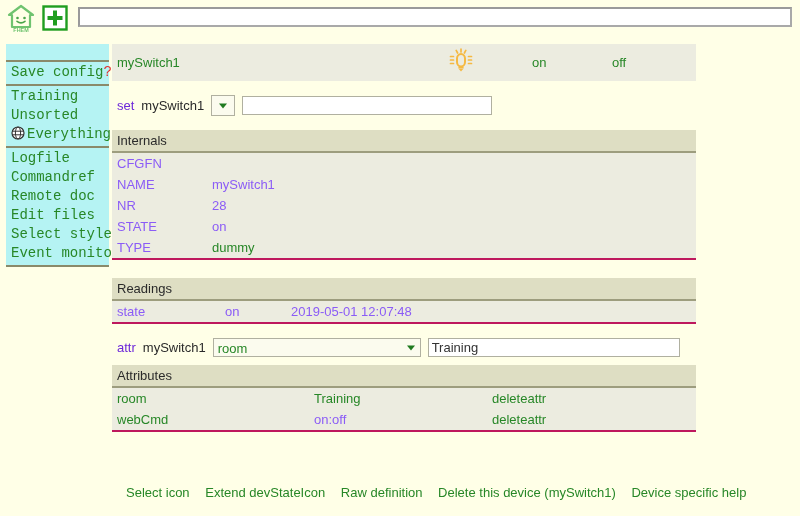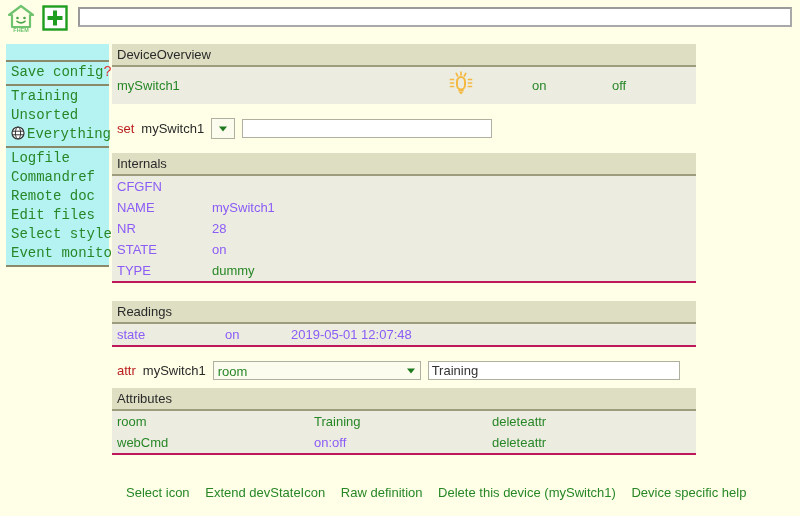--- a/index.html
+++ b/index.html
@@ -133,21 +133,21 @@
   .dev-icon-cell { text-align: center; }
   .bulb { display: inline-block; vertical-align: middle; }
 
   
   .cmdline {
     display: flex;
     align-items: center;
     gap: 7px;
     padding-left: 5px;
   }
-  .cmd-kw { color: #b91c1c; font-size: 13px; }
+  .cmd-kw { color: #6d28d9; font-size: 13px; }
   .cmd-dev { color: #2a2a2a; font-size: 13px; }
 
   .sel-sm {
     width: 22px; height: 19px;
     border: 1px solid #b0b0a0;
     background: #fbfbee;
     position: relative;
     cursor: pointer;
   }
   .sel-sm .arw {
@@ -277,23 +277,20 @@
 <div id="main">
 
   <table class="fhem">
     <colgroup>
         <col style="width:330px">
         <col style="width:85px">
         <col style="width:80px">
         <col style="width:89px">
       </colgroup>
     <tbody>
-        <tr class="sect-head">
-      <td colspan="4">DeviceOverview</td>
-    </tr>
     <tr class="body-row" id="dev-overview-row">
       <td>
         <a class="lnk" href="#">mySwitch1</a>
       </td>
       <td class="dev-icon-cell">
         <span class="bulb">
           <svg width="28" height="26" viewBox="0 0 28 26">
             <g stroke="#f5b942" stroke-width="1.7" stroke-linecap="round" fill="none">
               <line x1="14" y1="1" x2="14" y2="4"></line>
               <line x1="9.2" y1="2.4" x2="10.6" y2="5"></line>

